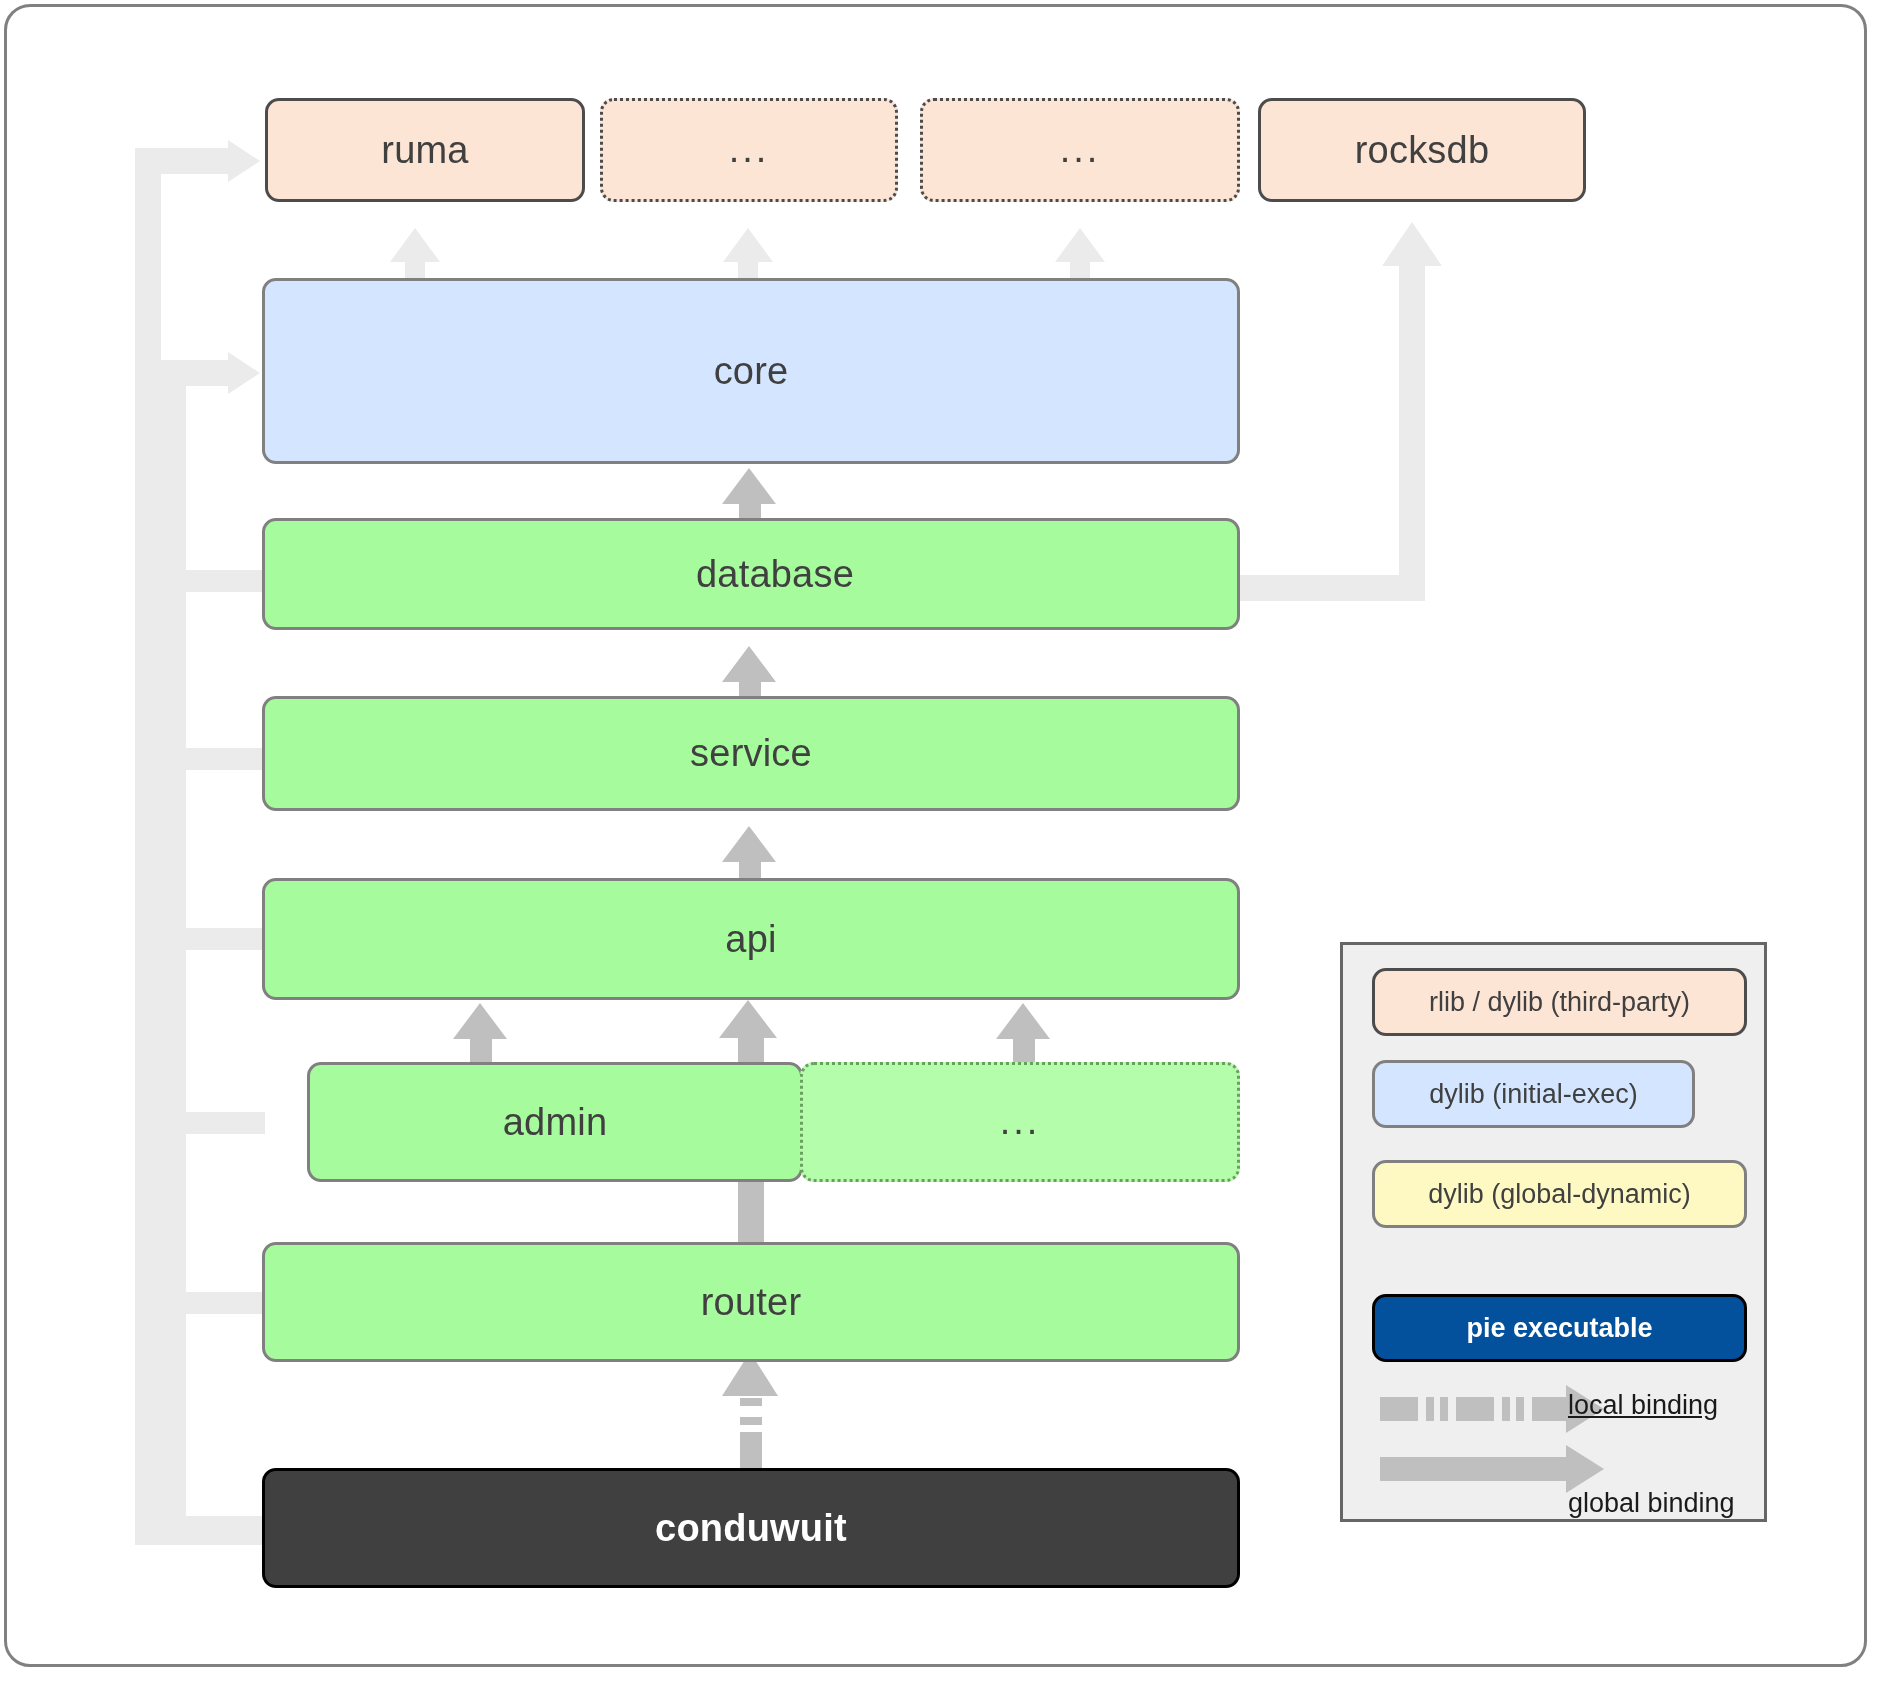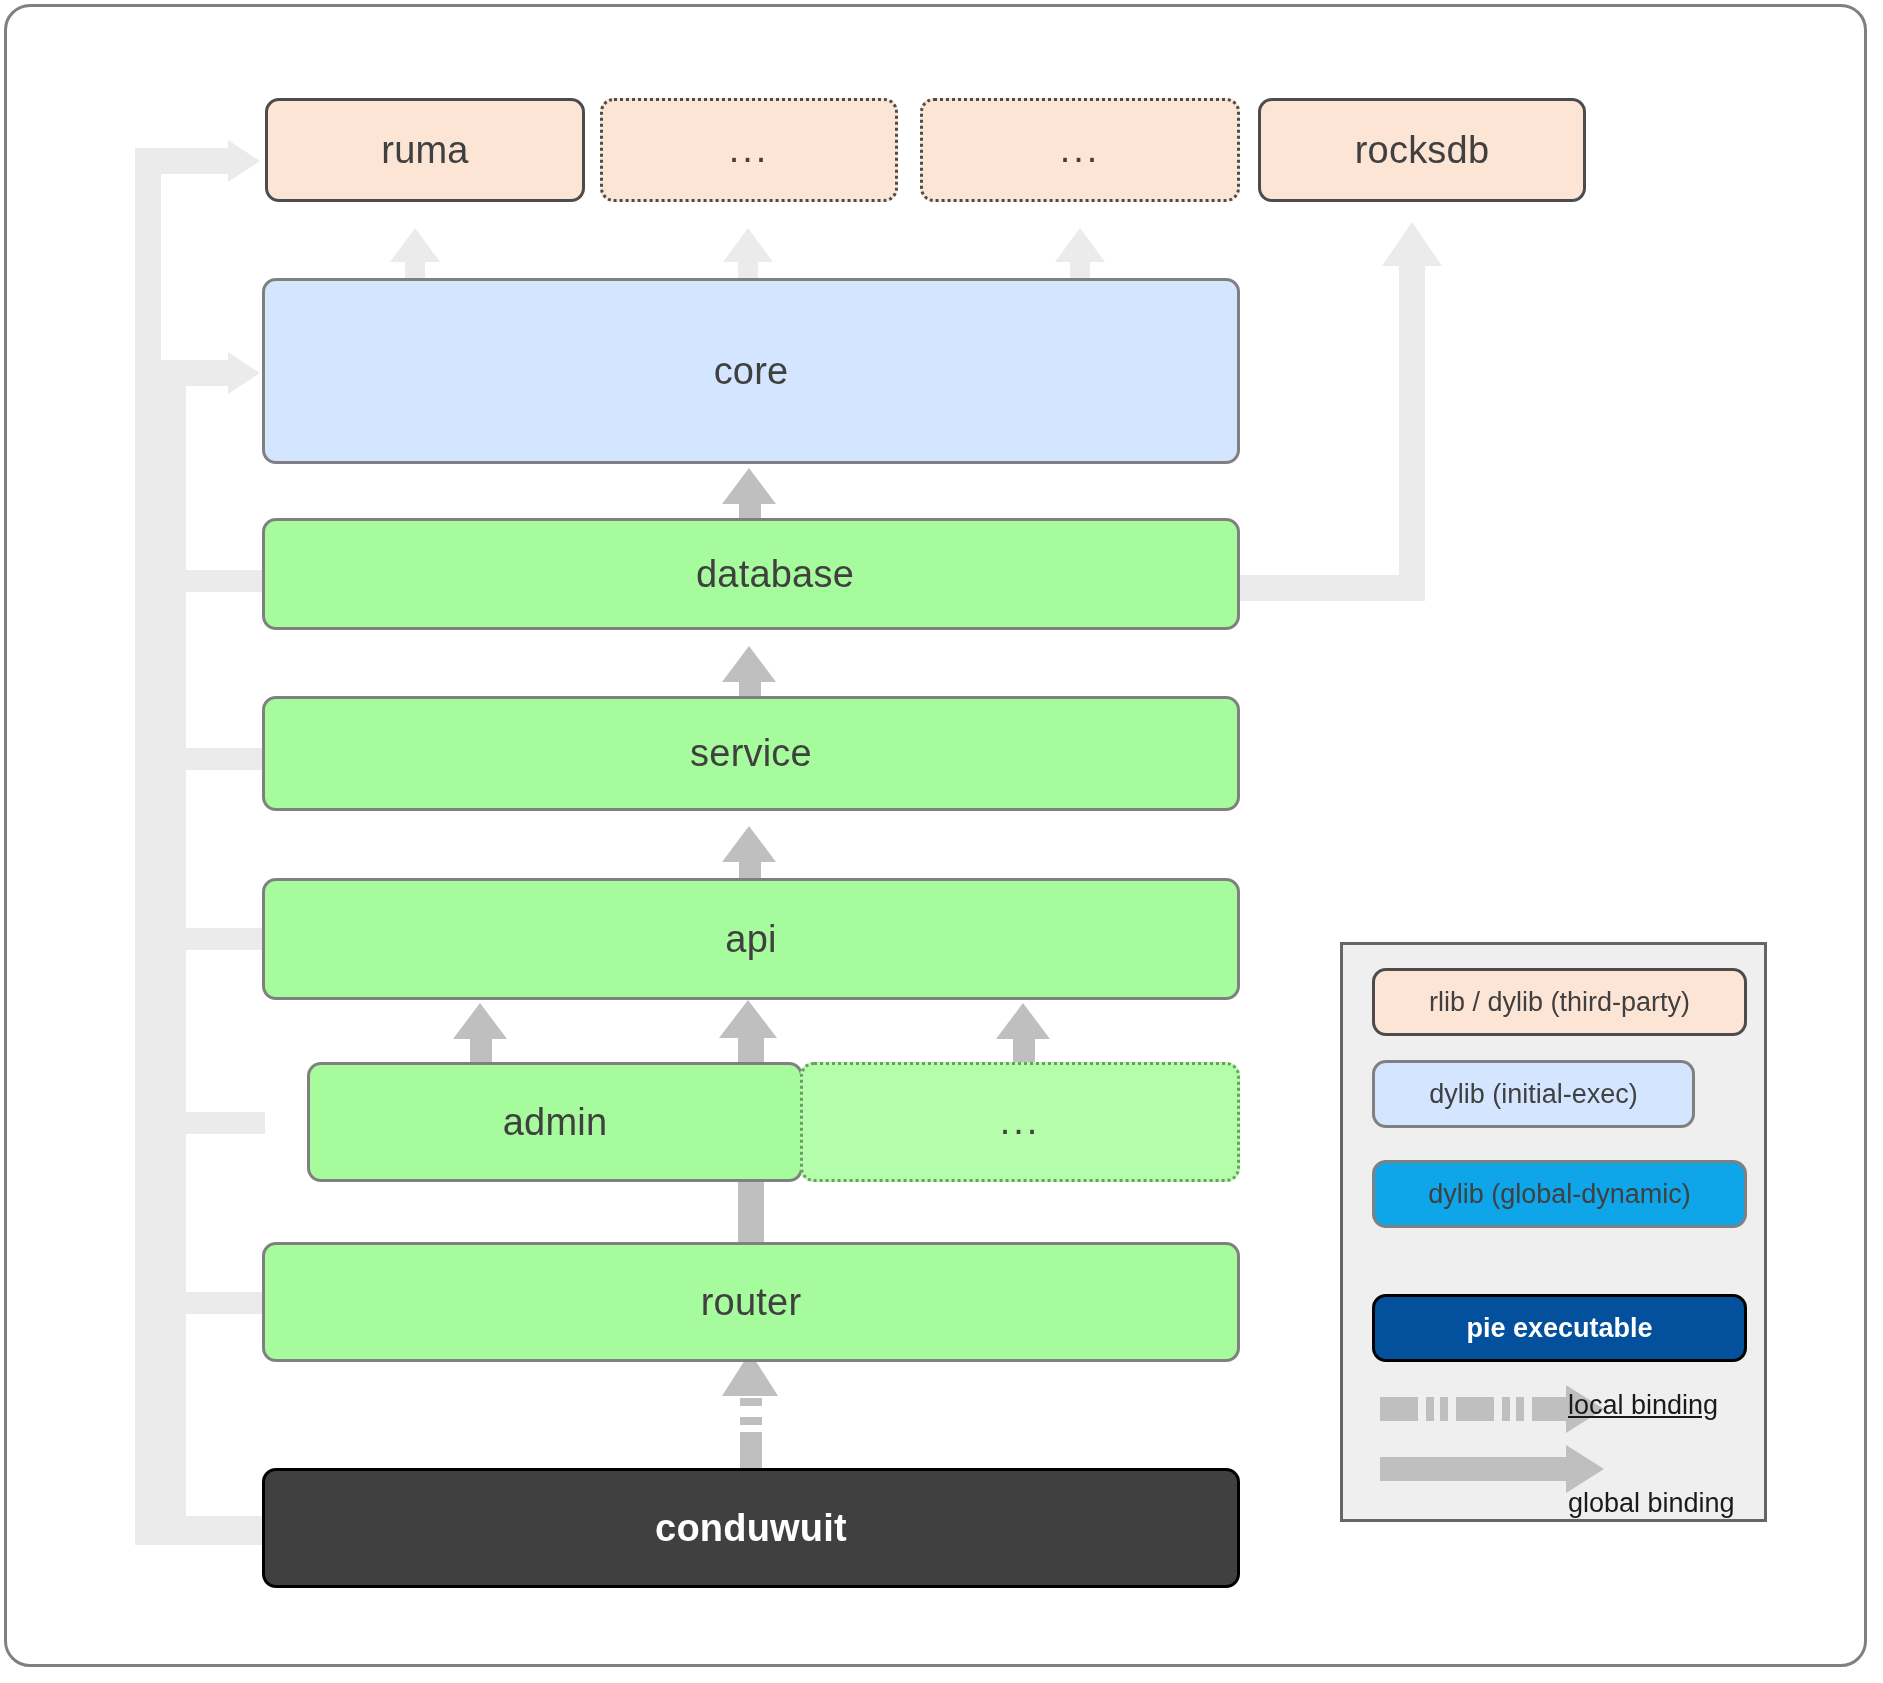--- a/index.html
+++ b/index.html
@@ -76,21 +76,21 @@
     box-sizing: border-box;
     display: flex;
     align-items: center;
     justify-content: center;
     border-radius: 14px;
     font-size: 27px;
     color: #404040;
   }
   .legend-swatch.orange { background: #fde5d6; border: 3px solid #4c4c4c; }
   .legend-swatch.blue   { background: #d4e6ff; border: 3px solid #808080; }
-  .legend-swatch.green  { background: #0ea5e9; border: 3px solid #808080; }
+  .legend-swatch.green  { background: #fef9c3; border: 3px solid #808080; }
   .legend-swatch.navy   { background: #03509c; border: 3px solid #000000; color:#fff; font-weight: bold;}
   .legend-label {
     position: absolute;
     font-size: 27px;
     color: #1a1a1a;
     white-space: nowrap;
   }
 </style>
 </head>
 <body>

